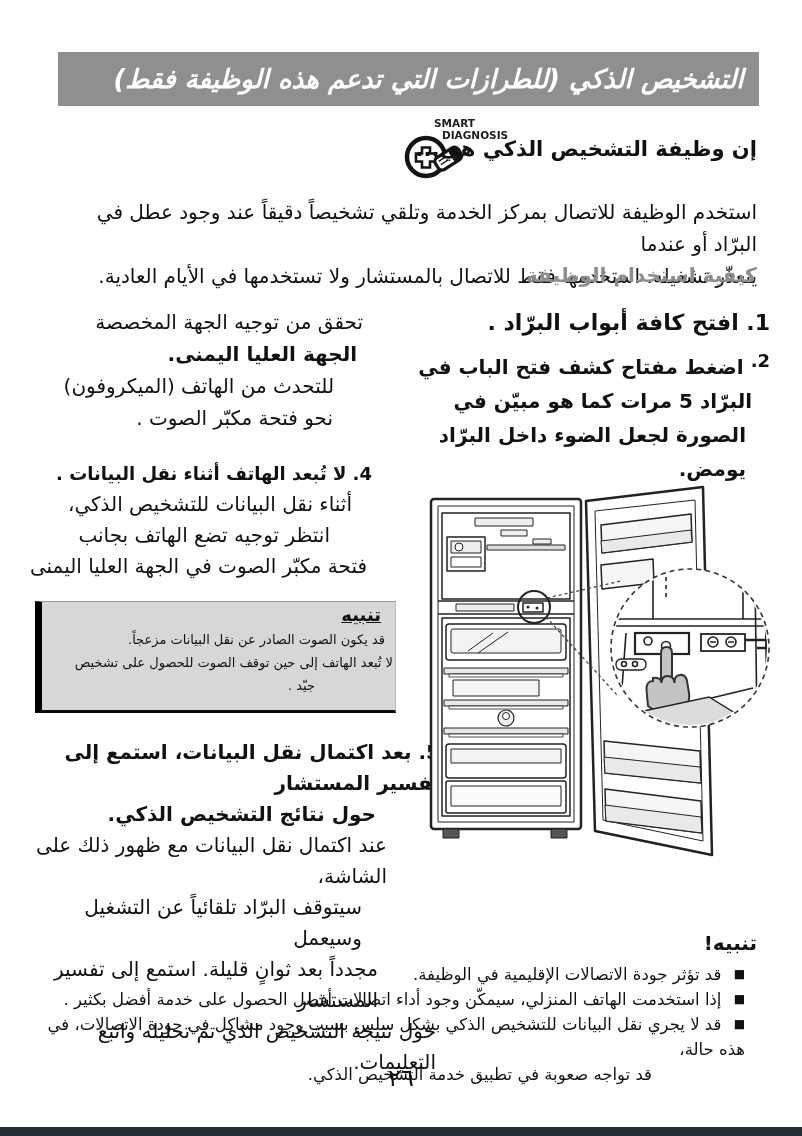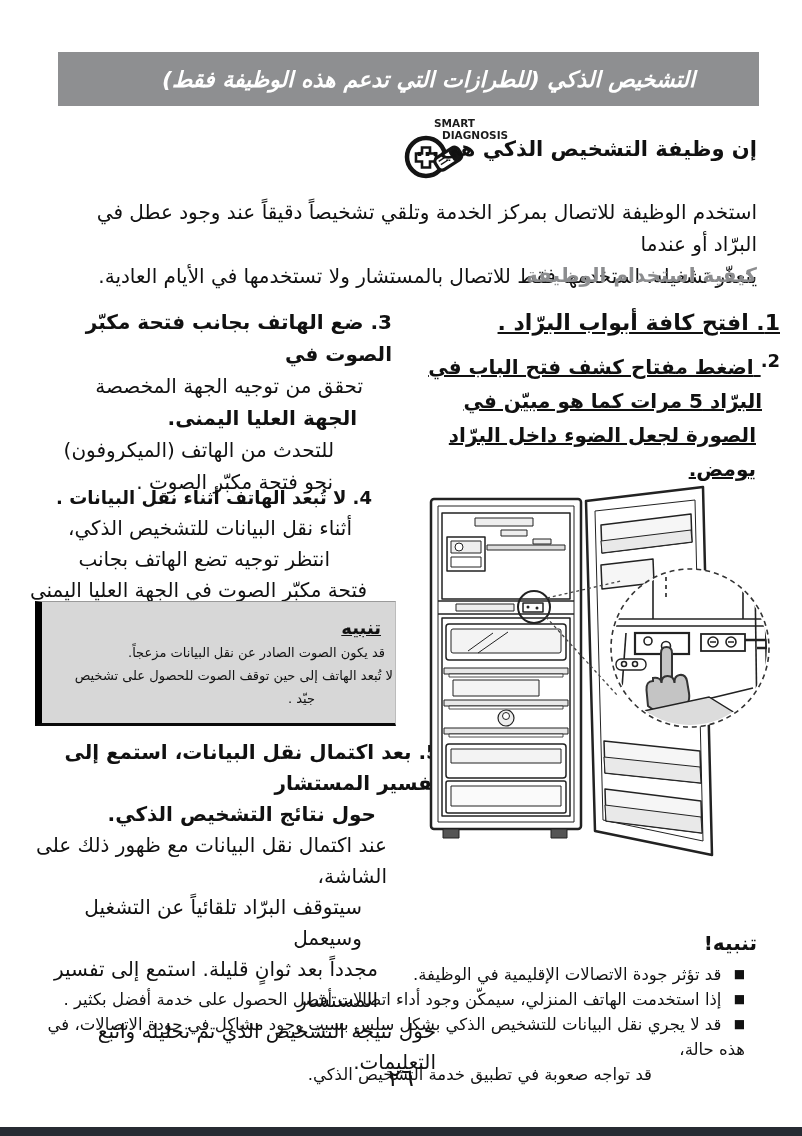--- a/index.html
+++ b/index.html
@@ -3,44 +3,44 @@
 <meta charset="utf-8">
 <style>
   html,body{margin:0;padding:0;background:#fff;}
   #page{position:relative;width:802px;height:1136px;background:#ffffff;overflow:hidden;
         font-family:"DejaVu Sans",sans-serif;color:#111;}
   .b{font-weight:bold;}
   .abs{position:absolute;}
   
   .headbar{left:58px;top:52px;width:701px;height:54px;background:#8e8f91;
            display:flex;align-items:center;justify-content:center;}
-  .headbar .t{color:#fff;font-weight:bold;font-style:italic;font-size:22px;direction:rtl;margin-left:40px;}
+  .headbar .t{color:#fff;font-weight:bold;font-style:italic;font-size:26px;direction:rtl;margin-left:40px;}
   
   .intro-head{right:45px;top:137px;font-size:21px;font-weight:bold;text-align:right;direction:rtl;}
   .intro-par{right:45px;top:196px;width:700px;text-align:right;direction:rtl;
              font-size:20px;line-height:33px;}
   .section-head{right:45px;top:263px;font-size:20px;font-weight:bold;color:#8c8d8f;
                 text-align:right;direction:rtl;margin-left:32px;}
   
   .col{text-align:right;direction:rtl;}
   .ln{direction:rtl;text-align:right;line-height:32px;font-size:20px;}
-  .right-col{right:22px;top:306px;width:400px;text-decoration:underline;}
+  .right-col{right:32px;top:306px;width:400px;}
   .right-col .ln{line-height:34px;}
   .left-col{left:28px;top:306px;width:370px;}
-  .s4col{left:28px;top:482px;width:370px;}
+  .s4col{left:28px;top:458px;width:370px;}
   .s4col .ln{line-height:31px;}
   .s4col .ttl{font-size:18px;}
   .s5col{left:25px;top:737px;width:415px;}
   .s5col .ln{line-height:31px;}
   .num-sup{display:inline-block;vertical-align:7px;font-size:18px;font-weight:bold;}
   
   .notebox{left:35px;top:601px;width:353px;height:108px;background:#d7d7d7;
            border-left:7px solid #000;border-bottom:3px solid #0a0a0a;
            border-top:1px solid #9a9a9a;border-right:1px solid #bcbcbc;
-           padding-top:13px;}
+           padding-top:0;}
   .notebox .ttl{font-size:18px;font-weight:bold;text-decoration:underline;
                 margin-right:14px;direction:rtl;text-align:right;line-height:26px;}
   .notebox .ln{font-size:13px;line-height:23px;}
   
   .bottom-title{right:45px;top:931px;font-size:20px;font-weight:bold;direction:rtl;text-align:right;}
   .bullets{right:57px;top:962px;width:720px;direction:rtl;text-align:right;}
   .bullets .ln{font-size:16.5px;line-height:25px;}
   .sq{display:inline-block;font-size:12px;vertical-align:2px;margin-left:7px;}
   .pagenum{left:0;top:1064px;width:802px;text-align:center;font-size:24px;}
   .footbar{left:0;top:1127px;width:802px;height:9px;background:#272b33;}
@@ -83,21 +83,20 @@
     <div class="ln b" style="font-size:22px">1. افتح كافة أبواب البرّاد .</div>
     <div class="ln b" style="margin-top:4px">
       <span class="num-sup">2.</span>
       <span>اضغط مفتاح كشف فتح الباب في</span>
     </div>
     <div class="ln b" style="margin-right:18px">البرّاد 5  مرات كما هو مبيّن في</div>
     <div class="ln b" style="margin-right:24px">الصورة لجعل الضوء داخل البرّاد يومض.</div>
   </div>
 
   <div class="abs col left-col">
-    <div class="ln b" style="margin-right:6px">3. ضع الهاتف بجانب فتحة مكبّر الصوت في</div>
     <div class="ln" style="margin-right:35px">تحقق من توجيه الجهة المخصصة</div>
     <div class="ln b" style="margin-right:41px">الجهة العليا اليمنى.</div>
     <div class="ln" style="margin-right:64px">للتحدث من الهاتف (الميكروفون)</div>
     <div class="ln" style="margin-right:65px">نحو فتحة مكبّر الصوت .</div>
   </div>
 
   <div class="abs col s4col">
     <div class="ln b ttl" style="margin-right:26px">4. لا تُبعد الهاتف أثناء نقل البيانات .</div>
     <div class="ln" style="margin-right:46px">أثناء نقل البيانات للتشخيص الذكي،</div>
     <div class="ln" style="margin-right:68px">انتظر توجيه تضع الهاتف بجانب</div>

